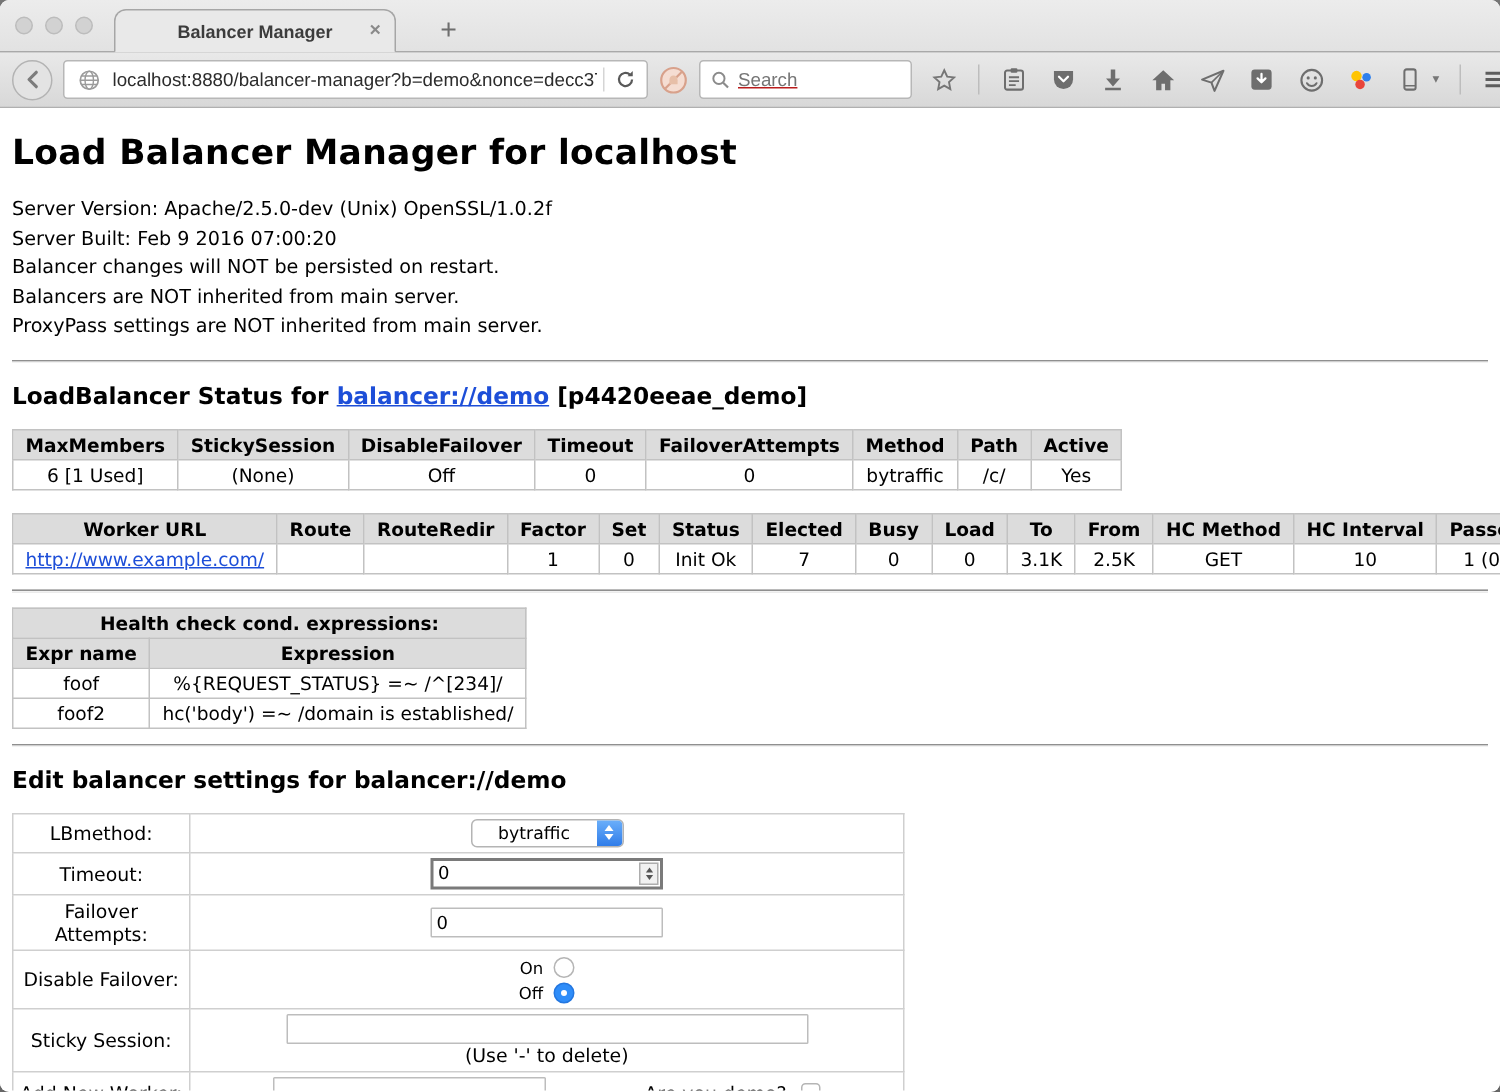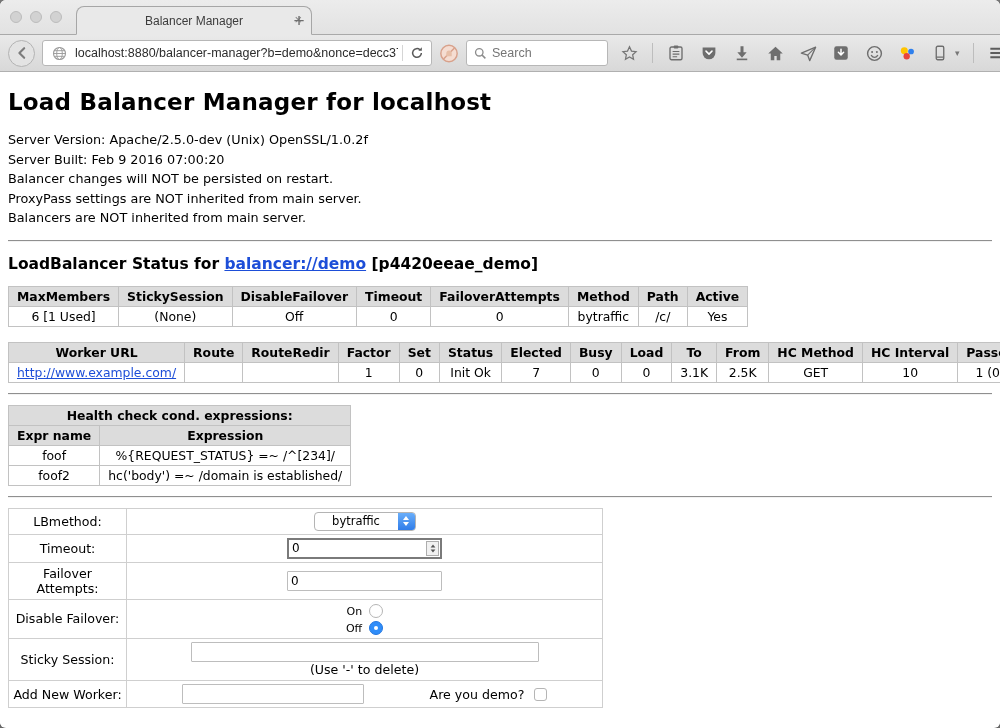--- a/index.html
+++ b/index.html
@@ -5,42 +5,42 @@
   * { box-sizing: border-box; margin: 0; padding: 0; }
   html,body { width:1000px; height:728px; background:#7d7d7d; font-family:"DejaVu Sans", sans-serif; }
   .window { width:1000px; height:728px; border-radius:6px; overflow:hidden; background:#fff;
             box-shadow:0 10px 30px rgba(0,0,0,.45); position:relative; }
 
   
   .tabbar { position:relative; height:35px; background:linear-gradient(#ececec,#e2e2e2);
             border-bottom:1px solid #a9a9a9; }
   .lights { position:absolute; left:10px; top:11px; display:flex; gap:8px; }
   .light { width:12px; height:12px; border-radius:50%; background:#d2d2d2; border:1px solid #bcbcbc; }
-  .tab { position:absolute; left:76px; bottom:-1px; width:236px; height:29px;
+  .tab { position:absolute; left:76px; bottom:-1px; width:188px; height:29px;
          background:#e9e9e9; border:1px solid #a6a6a6; border-bottom:1px solid #e9e9e9;
-         border-radius:8px 8px 0 0; display:flex; align-items:center; justify-content:center; }
+         border-radius:8px 8px 0 0; display:flex; align-items:center; justify-content:center;font-weight:bold; }
   .tab-title { font-family:"Liberation Sans", sans-serif; font-size:12px; color:#3c3c3c; }
   .tab-close { position:absolute; right:9px; top:6px; font-size:13px; color:#8a8a8a; line-height:1;
                font-family:"Liberation Sans", sans-serif; cursor:default; }
   .newtab { position:absolute; left:286px; bottom:2px; font-size:19px; color:#6e6e6e;
             font-family:"Liberation Sans", sans-serif; width:26px; text-align:center; }
 
   .navbar { height:37px; background:linear-gradient(#e9e9e9,#d8d8d8); border-bottom:1px solid #b0b0b0;
             display:flex; align-items:center; padding:0 8px; gap:7px; }
   .backbtn { width:27px; height:27px; border-radius:50%; background:#e3e3e3; border:1px solid #b3b3b3;
              display:flex; align-items:center; justify-content:center; flex:0 0 auto; }
   .urlbar { flex:0 0 390px; height:26px; background:#fff; border:1px solid #b7b7b7; border-radius:3px;
             display:flex; align-items:center; padding:0 4px 0 6px; overflow:hidden; }
   .url-text { font-family:"Liberation Sans", sans-serif; font-size:12.5px; color:#2c2c2c;
               white-space:nowrap; overflow:hidden; flex:1; margin-left:6px; }
   .url-sep { width:1px; height:16px; background:#d5d5d5; margin:0 4px; }
   .searchbar { flex:0 0 142px; height:26px; background:#fff; border:1px solid #b7b7b7; border-radius:3px;
                display:flex; align-items:center; padding:0 6px; gap:5px; }
   .searchbar input { border:none; outline:none; width:100px; font-family:"Liberation Sans", sans-serif;
-                     font-size:12.5px; color:#1d4ed8; background:transparent; }
+                     font-size:12.5px; color:#b91c1c; background:transparent;text-decoration:underline; }
   .icostrip { display:flex; align-items:center; gap:13px; margin-left:4px; }
   .vsep { width:1px; height:20px; background:#bdbdbd; }
   .ic { width:20px; height:20px; display:flex; align-items:center; justify-content:center; flex:0 0 auto; }
   .caret { font-size:9px; color:#777; margin-left:-8px; }
 
   
   .content { background:#fff; padding:0 8px; color:#000; height:655px; overflow:hidden; }
   h1.pgtitle { font-size:23px; font-weight:bold; padding-top:17px; margin-bottom:15px; letter-spacing:.2px; }
   .svrinfo { font-size:12.8px; line-height:19.5px; }
   hr { border:none; border-top:1px solid #8f8f8f; border-bottom:1px solid #f2f2f2; height:2px;
@@ -232,22 +232,22 @@
     </div>
   </div>
 
   <div class="content">
     <h1 class="pgtitle">Load Balancer Manager for localhost</h1>
 
     <div class="svrinfo">
       <div>Server Version: Apache/2.5.0-dev (Unix) OpenSSL/1.0.2f</div>
       <div>Server Built: Feb 9 2016 07:00:20</div>
       <div>Balancer changes will NOT be persisted on restart.</div>
+      <div>Balancers are NOT inherited from main server.</div>
       <div>ProxyPass settings are NOT inherited from main server.</div>
-      <div>Balancers are NOT inherited from main server.</div>
     </div>
 
     <hr class="hr1">
 
     <h3 class="sec"><span>LoadBalancer Status for </span><a href="#" class="vlink">balancer://demo</a><span> [p4420eeae_demo]</span></h3>
 
     <table class="tbl">
       <tbody>
           <tr>
         <th>MaxMembers</th>
@@ -328,20 +328,21 @@
       </tr>
       <tr>
         <td>foof2</td>
         <td>hc('body') =~ /domain is established/</td>
       </tr>
     </tbody>
       </table>
 
     <hr>
 
+    <h3 class="sec">Edit balancer settings for balancer://demo</h3>
 
     <table class="form">
       <tbody>
           <tr>
         <td class="lbl">LBmethod:</td>
         <td>
           <span class="macselect">
             <span class="val">bytraffic</span>
             <span class="step">
                   <span class="tri-up"></span>

